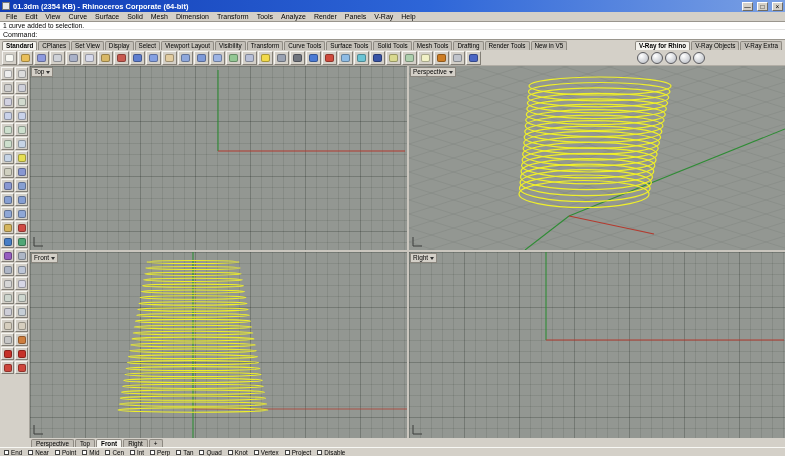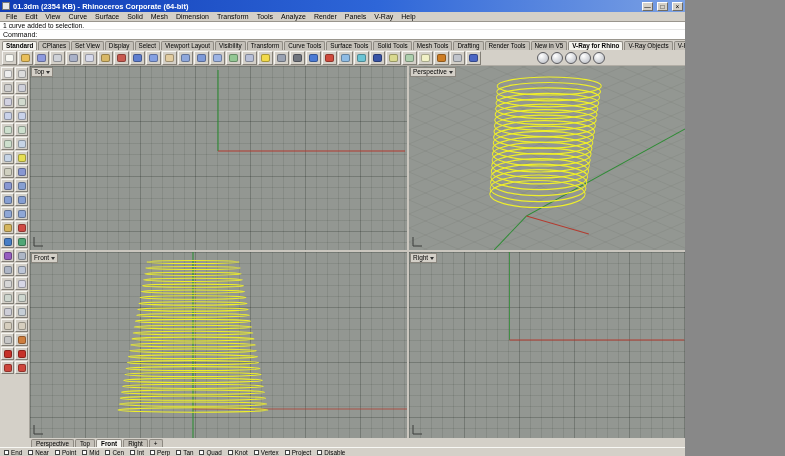--- a/index.html
+++ b/index.html
@@ -1,17 +1,17 @@
 <!DOCTYPE html>
 <html><head>
 <meta charset="utf-8">
 <style>
   *{box-sizing:border-box;margin:0;padding:0}
   html,body{background:#888}
-  #app{position:relative;width:685px;height:456px;background:#e5e5e5;
+  #app{position:relative;width:785px;height:456px;background:#e5e5e5;
        font-family:"Liberation Sans",sans-serif;font-size:7px;color:#000;overflow:hidden}
 
   
   #titlebar{height:12px;background:linear-gradient(90deg,#0f3bb4,#2e66d8 55%,#7aa0e4);
             display:flex;align-items:center;padding:0 2px;gap:3px}
   #app-icon{width:8px;height:8px;background:#e8e8e8;border:1px solid #777;flex:0 0 auto}
   #title{color:#fff;font-weight:bold;font-size:7.5px;flex:1;white-space:nowrap;overflow:hidden}
   .wbtn{width:11px;height:9px;background:#d4d0c8;border:1px solid;border-color:#fff #6f6b63 #6f6b63 #fff;
         font-size:6.5px;line-height:7px;text-align:center;margin-left:1px}
 

